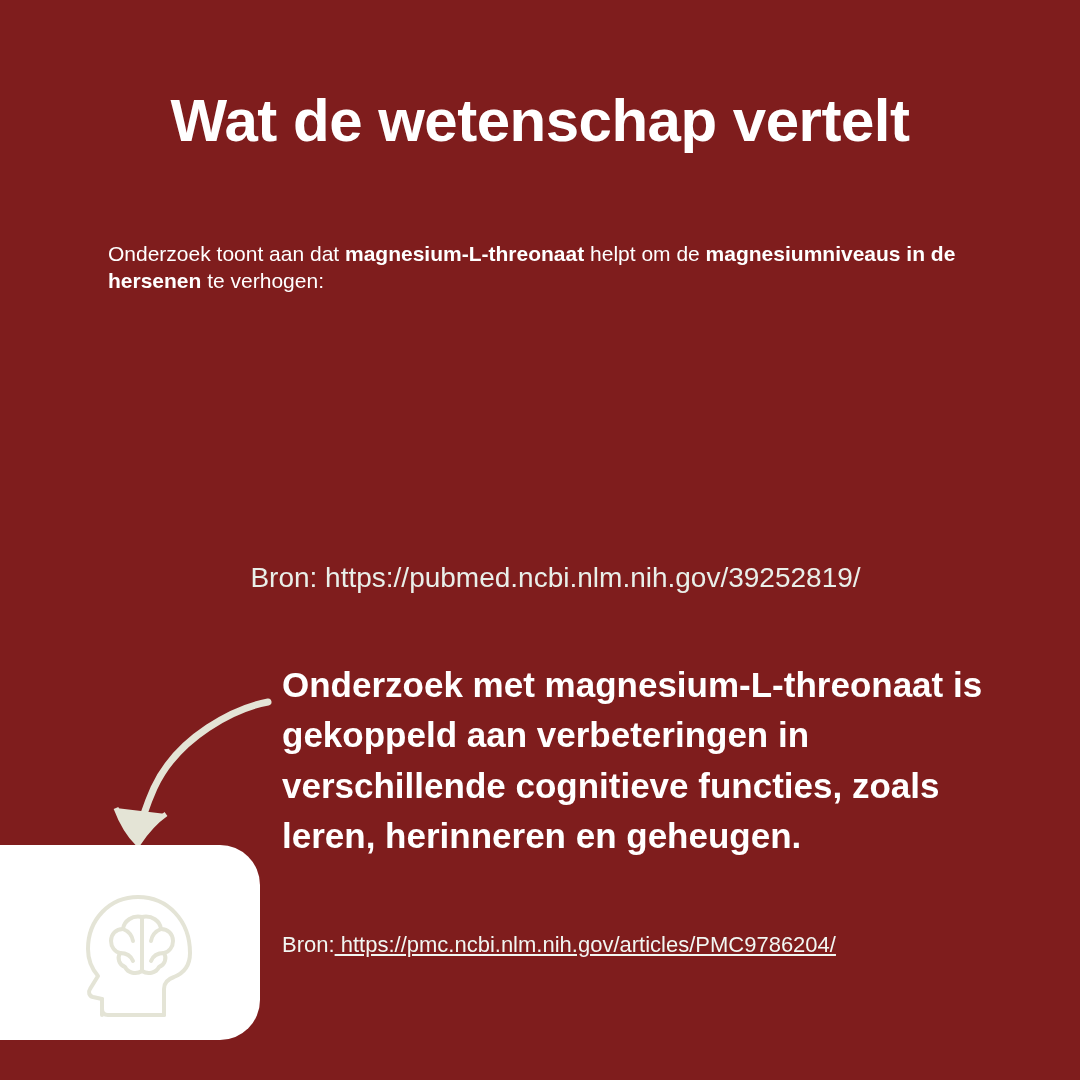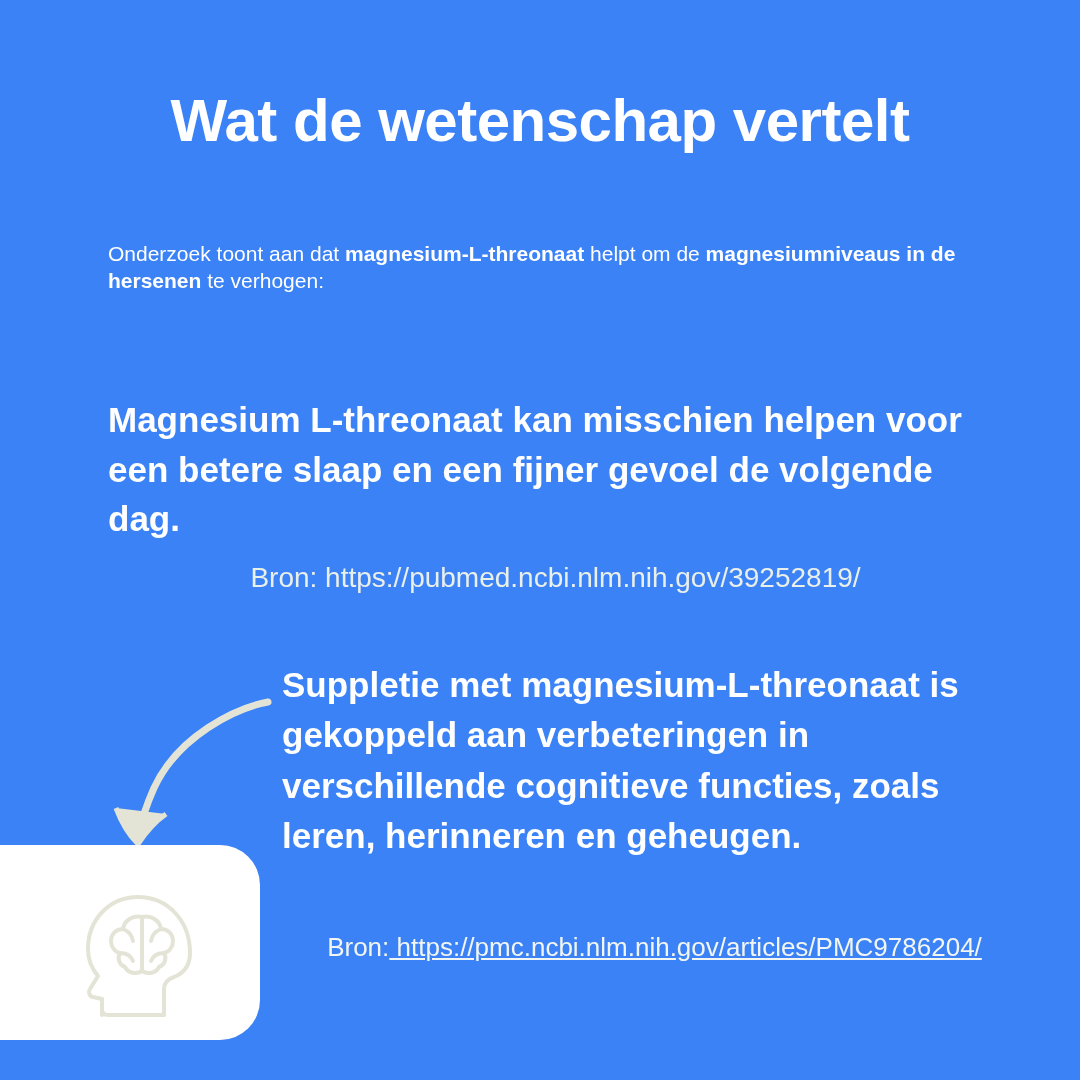--- a/index.html
+++ b/index.html
@@ -11,21 +11,21 @@
     height: 1080px;
     background: #2b5c5c;
     font-family: "Liberation Sans", sans-serif;
     overflow: hidden;
     position: relative;
     color: #ffffff;
   }
   .slide {
     position: absolute;
     inset: 0;
-    background: #3b82f6;
+    background: #7f1d1d;
   }
   .title {
     position: absolute;
     top: 88px;
     left: 0;
     width: 1080px;
     text-align: center;
     font-size: 60px;
     font-weight: bold;
     letter-spacing: -0.5px;
@@ -73,22 +73,22 @@
     font-size: 35px;
     font-weight: bold;
     line-height: 1.44;
     color: #ffffff;
   }
   .source-two {
     position: absolute;
     top: 932px;
     left: 282px;
     width: 745px;
-    text-align: center;
-    font-size: 26px;
+    text-align: left;
+    font-size: 22px;
     color: #f2f6f2;
     font-weight: normal;
   }
   .source-two .link {
     text-decoration: underline;
   }
   .arrow {
     position: absolute;
     left: 96px;
     top: 690px;
@@ -114,30 +114,29 @@
 </style>
 </head>
 <body>
 
 <div class="slide">
 
   <div class="title">Wat de wetenschap vertelt</div>
 
   <div class="intro"><span>Onderzoek toont aan dat </span><b>magnesium-L-threonaat</b><span> helpt om de </span><b>magnesiumniveaus in de hersenen</b><span> te verhogen:</span></div>
 
-  <div class="quote-one">Magnesium L-threonaat kan misschien helpen voor een betere slaap en een fijner gevoel de volgende dag.</div>
 
   <div class="source-one">Bron: https://pubmed.ncbi.nlm.nih.gov/39252819/</div>
 
   <svg class="arrow" viewBox="0 0 180 170">
     <path d="M172 12 C140 18, 82 46, 58 98 C50 116, 45 132, 42 146" fill="none" stroke="#e4e4d6" stroke-width="7" stroke-linecap="round"></path>
     <path d="M20 118 C26 134, 34 146, 42 154 C50 142, 60 131, 70 124" fill="#e4e4d6" stroke="#e4e4d6" stroke-width="5" stroke-linejoin="round"></path>
   </svg>
 
-  <div class="quote-two">Suppletie met magnesium-L-threonaat is gekoppeld aan verbeteringen in verschillende cognitieve functies, zoals leren, herinneren en geheugen.</div>
+  <div class="quote-two">Onderzoek met magnesium-L-threonaat is gekoppeld aan verbeteringen in verschillende cognitieve functies, zoals leren, herinneren en geheugen.</div>
 
   <div class="source-two"><span>Bron:</span><span class="link"> https://pmc.ncbi.nlm.nih.gov/articles/PMC9786204/</span></div>
 
   <div class="card"></div>
 
   <svg class="brain-icon" viewBox="0 0 160 160">
     <g fill="none" stroke="#e4e4d6" stroke-width="4" stroke-linecap="round" stroke-linejoin="round">
       <path d="M104 150 L104 124 C104 118, 108 114, 114 112 C124 108, 130 100, 130 88 C130 56, 108 32, 78 32 C50 32, 28 54, 28 84 C28 96, 32 104, 38 111 L30 124 C28 127, 29 131, 33 132 L42 134 L42 150"></path>
       <path d="M42 134 L42 144 C42 147, 44 150, 48 150 L104 150"></path>
       <path d="M82 52 C72 50, 64 56, 63 64 C56 64, 51 69, 51 76 C51 82, 55 87, 60 88 C57 93, 59 100, 65 102 C68 108, 76 110, 82 106"></path>

